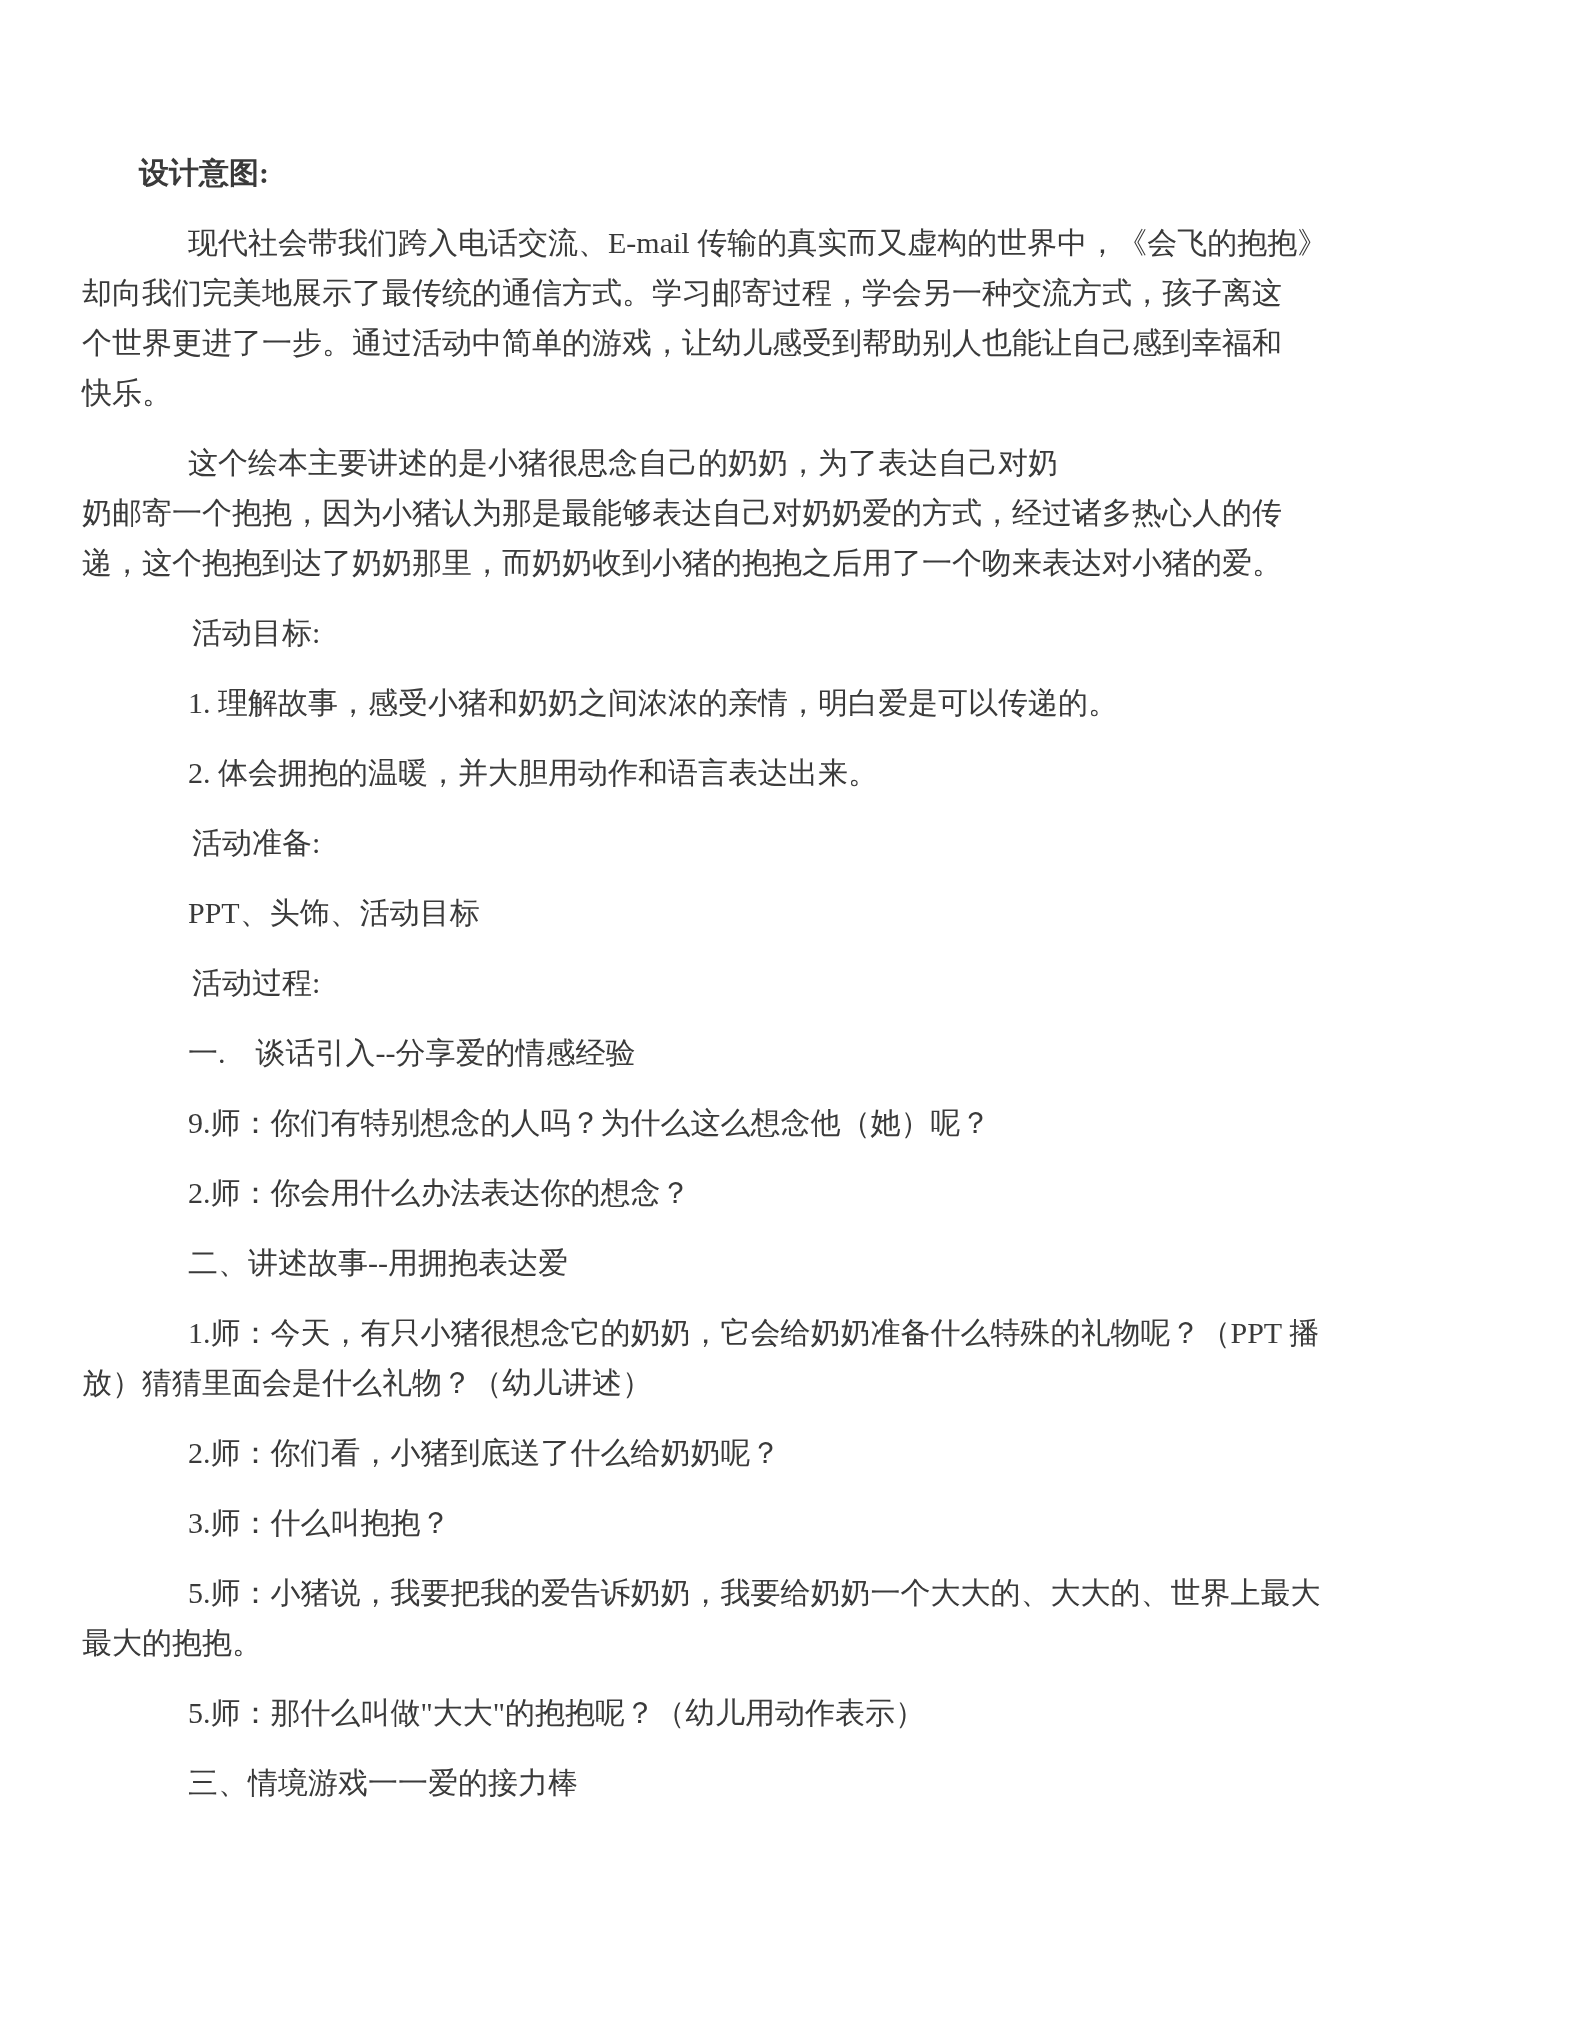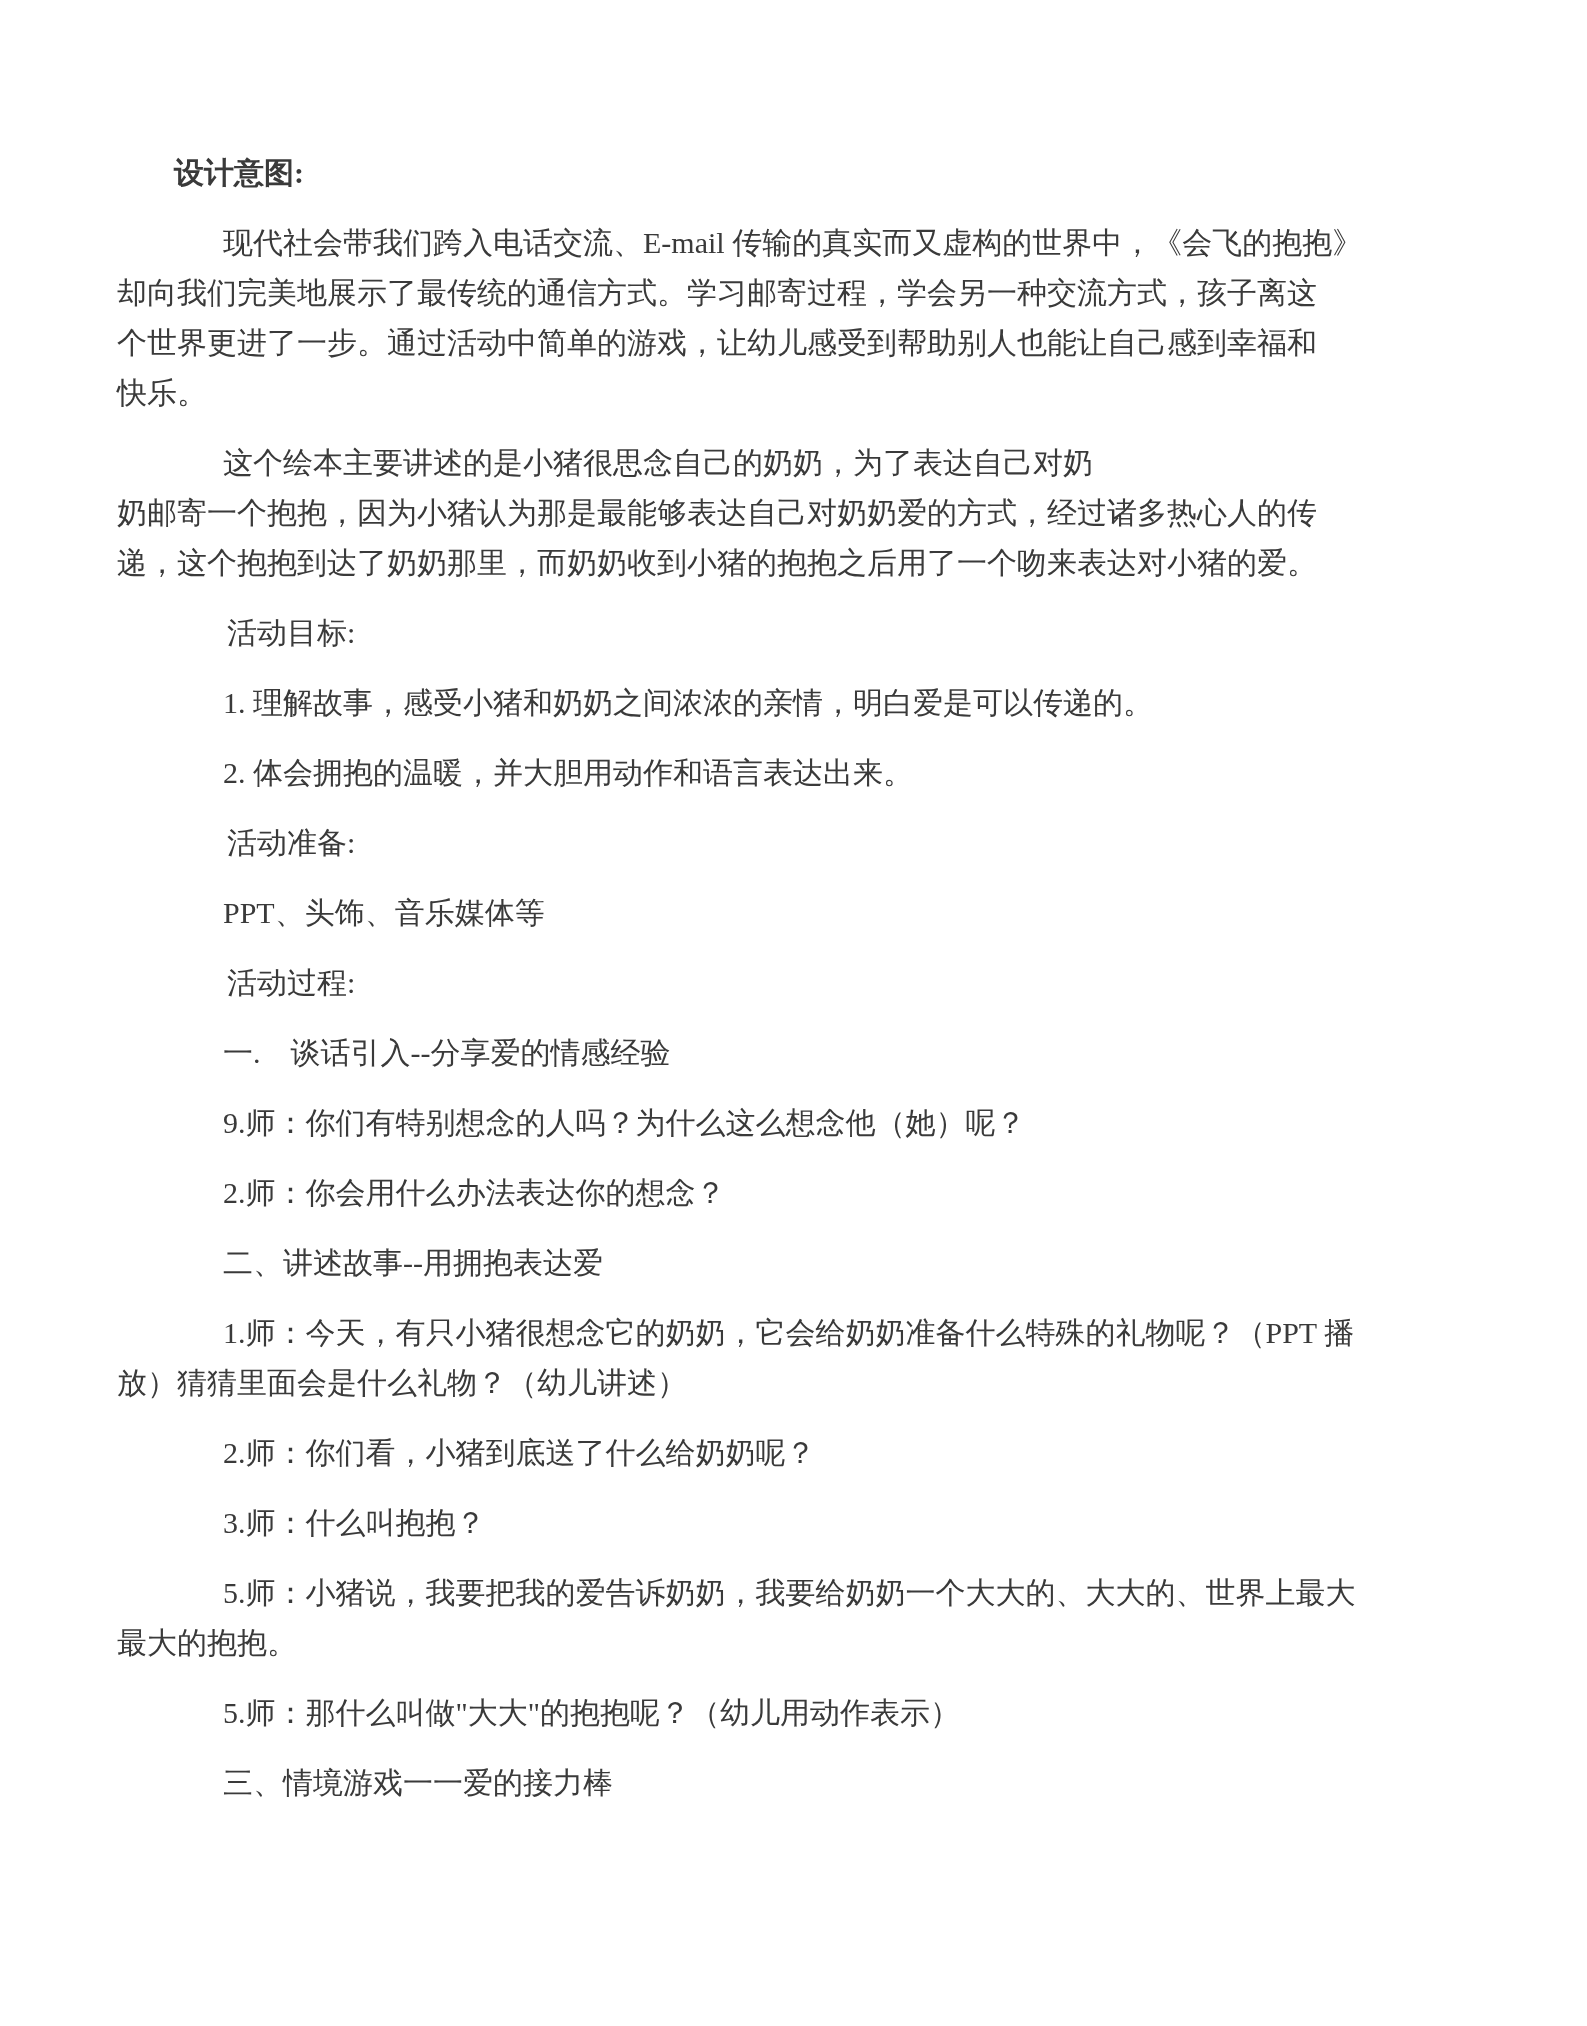--- a/index.html
+++ b/index.html
@@ -10,21 +10,21 @@
   body {
     width: 1587px;
     height: 2026px;
     overflow: hidden;
     font-family: "Liberation Serif", "DejaVu Serif", serif;
   }
   .page {
     box-sizing: border-box;
     width: 1587px;
     height: 2026px;
-    padding: 148px 183px 100px 117px;
+    padding: 148px 183px 100px 82px;
     background: #ffffff;
   }
   .page p {
     margin: 0 0 20px 0;
     font-size: 30px;
     line-height: 50px;
     color: #3a3a3a;
     white-space: pre-line;      
     text-align: left;
     word-break: keep-all;
@@ -55,21 +55,21 @@
 却向我们完美地展示了最传统的通信方式。学习邮寄过程，学会另一种交流方式，孩子离这
 个世界更进了一步。通过活动中简单的游戏，让幼儿感受到帮助别人也能让自己感到幸福和
 快乐。</p>
   <p class="para">这个绘本主要讲述的是小猪很思念自己的奶奶，为了表达自己对奶
 奶邮寄一个抱抱，因为小猪认为那是最能够表达自己对奶奶爱的方式，经过诸多热心人的传
 递，这个抱抱到达了奶奶那里，而奶奶收到小猪的抱抱之后用了一个吻来表达对小猪的爱。</p>
   <p class="h-sec">活动目标:</p>
   <p class="item">1. 理解故事，感受小猪和奶奶之间浓浓的亲情，明白爱是可以传递的。</p>
   <p class="item">2. 体会拥抱的温暖，并大胆用动作和语言表达出来。</p>
   <p class="h-sec">活动准备:</p>
-  <p class="item">PPT、头饰、音乐媒体等</p>
+  <p class="item">PPT、头饰、活动目标</p>
   <p class="h-sec">活动过程:</p>
   <p class="item">一.　谈话引入--分享爱的情感经验</p>
   <p class="item">9.师：你们有特别想念的人吗？为什么这么想念他（她）呢？</p>
   <p class="item">2.师：你会用什么办法表达你的想念？</p>
   <p class="item">二、讲述故事--用拥抱表达爱</p>
   <p class="para">1.师：今天，有只小猪很想念它的奶奶，它会给奶奶准备什么特殊的礼物呢？（PPT 播
 放）猜猜里面会是什么礼物？（幼儿讲述）</p>
   <p class="item">2.师：你们看，小猪到底送了什么给奶奶呢？</p>
   <p class="item">3.师：什么叫抱抱？</p>
   <p class="para">5.师：小猪说，我要把我的爱告诉奶奶，我要给奶奶一个大大的、大大的、世界上最大

